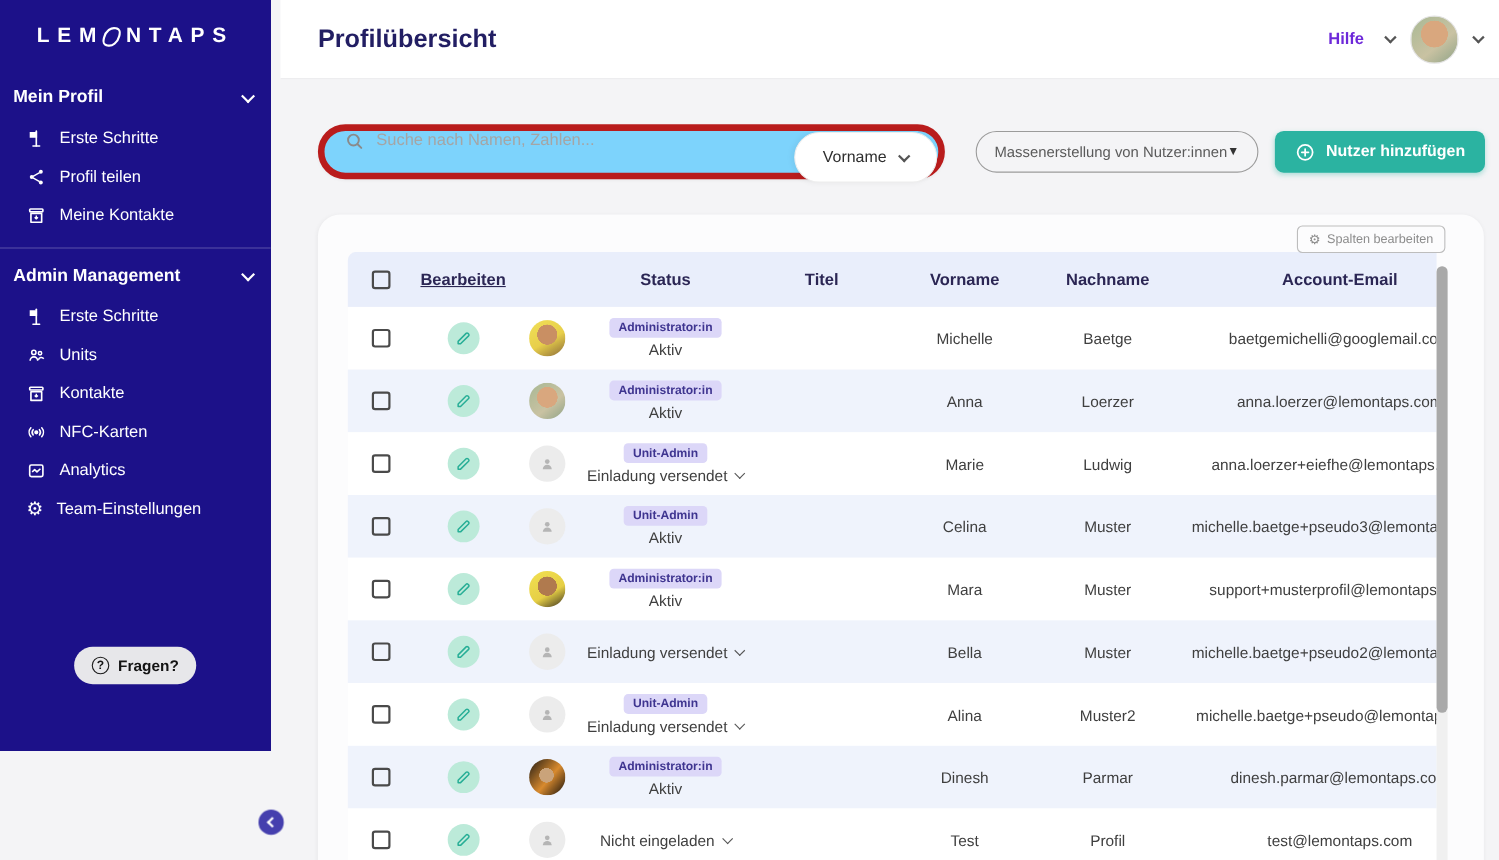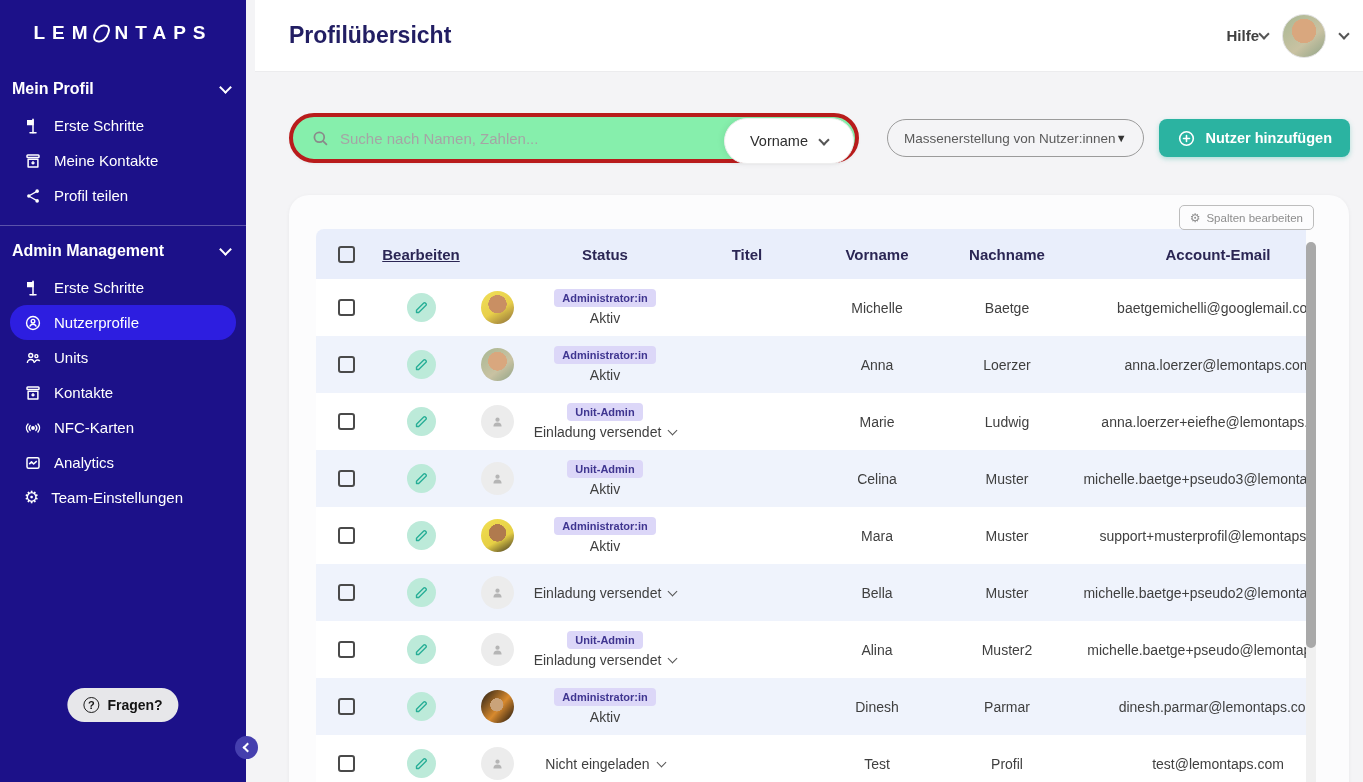--- a/index.html
+++ b/index.html
@@ -1,20 +1,20 @@
 <!DOCTYPE html>
 <html><head>
 <meta charset="utf-8">
 <style>
   * { margin:0; padding:0; box-sizing:border-box; }
   html,body { width:1363px; height:782px; overflow:hidden; background:#f4f4f6;
     font-family:"Liberation Sans", sans-serif; }
 
   
-  .sidebar { position:fixed; left:0; top:0; width:246px; height:782px;
+  .sidebar { position:fixed; left:0; top:0; width:246px; height:682px;
     background:#1c1189; color:#fff; z-index:5; }
   .logo { display:flex; align-items:center; justify-content:center; gap:2px;
     padding:22px 0 26px; font-size:19px; letter-spacing:7px; font-weight:600; color:#fff; }
   .lemon-o { display:inline-block; width:15px; height:19px; border:2.2px solid #fff;
     border-radius:62% 30% 62% 30%; transform:rotate(14deg); margin:0 4px 0 -3px; }
   .sect-head { display:flex; align-items:center; justify-content:space-between;
     padding:10px 16px 10px 12px; font-size:16px; font-weight:700; }
   .chev { width:9px; height:9px; border-right:2px solid #fff; border-bottom:2px solid #fff;
     transform:rotate(45deg); margin-top:-4px; }
   .nav-item { display:flex; align-items:center; gap:12px; height:35px;
@@ -34,33 +34,33 @@
     display:flex; align-items:center; justify-content:center; z-index:9; }
   .collapse-btn span { width:7px; height:7px; border-left:2px solid #fff;
     border-bottom:2px solid #fff; transform:rotate(45deg); margin-left:2px; }
 
   
   .main { position:absolute; left:255px; top:0; width:1117px; height:782px; }
   .topbar { height:72px; background:#fff; border-bottom:1px solid #ececee;
     display:flex; align-items:center; padding:0 24px 0 34px; }
   .page-title { font-size:23px; font-weight:800; color:#221e63; }
   .topbar-right { margin-left:auto; display:flex; align-items:center; gap:14px; }
-  .help { display:flex; align-items:center; gap:1px; font-size:15px; font-weight:600;
-    color:#404040; cursor:pointer; }
+  .help { display:flex; align-items:center; gap:20px; font-size:15px; font-weight:600;
+    color:#6d28d9; cursor:pointer; }
   .chev-dark { width:8px; height:8px; border-right:2px solid #555; border-bottom:2px solid #555;
     transform:rotate(45deg); margin-top:-3px; }
   .avatar-top { width:44px; height:44px; border-radius:50%; cursor:pointer;
     background:radial-gradient(circle at 50% 38%, #d9a77e 0 36%, transparent 37%),
     linear-gradient(140deg,#a8b894,#c9c2a2 60%,#8fa387); border:1px solid #e2e2e2; }
 
   
   .toolbar { display:flex; align-items:center; margin:41px 22px 0 34px; }
-  .searchwrap { position:relative; width:570px; height:50px; background:#86efac;
-    border:4px solid #b91c1c; border-radius:25px; box-shadow:0 1px 3px rgba(0,0,0,.05);
-    display:flex; align-items:center; padding:0 140px 0 18px; }
+  .searchwrap { position:relative; width:570px; height:50px; background:#7dd3fc;
+    border:6px solid #b91c1c; border-radius:25px; box-shadow:0 1px 3px rgba(0,0,0,.05);
+    display:flex; align-items:flex-start; padding:0 140px 0 18px; }
   .searchwrap input { border:none; outline:none; flex:1; font-size:15px; color:#333;
     font-family:inherit; background:transparent; margin-left:10px; }
   .searchwrap input::placeholder { color:#a5a5a5; }
   .name-filter { position:absolute; right:1px; top:1px; height:46px; width:130px;
     background:#fff; border:1px solid #eee; border-radius:23px;
     box-shadow:-2px 0 6px rgba(0,0,0,.06); display:flex; align-items:center;
     justify-content:center; gap:12px; font-size:14.5px; color:#2e2e2e; cursor:pointer; }
   .toolbar-right { margin-left:auto; display:flex; align-items:center; gap:15px; }
   .bulk-btn { height:38px; border-radius:19px; border:1px solid #9b9b9b; background:transparent;
     color:#5a5a5a; font-size:13.5px; padding:0 16px; display:flex; align-items:center; gap:0;
@@ -129,58 +129,50 @@
   </div>
   <div class="nav-item">
     <svg width="18" height="18" viewBox="0 0 24 24" fill="none" stroke="#fff" stroke-width="2" stroke-linecap="round">
         <path d="M12 3v18"></path>
         <path d="M12 5H5v5h7z" fill="#fff"></path>
         <path d="M8 21h8"></path>
       </svg>
     <span>Erste Schritte</span>
   </div>
   <div class="nav-item">
-    <svg width="18" height="18" viewBox="0 0 24 24" fill="none" stroke="#fff" stroke-width="2" stroke-linejoin="round">
-        <rect x="4" y="4" width="16" height="3.4" rx="1"></rect>
-        <path d="M5.5 9.5h13V20h-13z"></path>
-        <path d="M12 12v4m0 0-2-2m2 2 2-2" stroke-width="1.7"></path>
-      </svg>
-    <span>Meine Kontakte</span>
-  </div>
-  <div class="nav-item">
     <svg width="18" height="18" viewBox="0 0 24 24" fill="#fff">
         <circle cx="17.5" cy="5.5" r="2.4"></circle>
         <circle cx="6.5" cy="12" r="2.4"></circle>
         <circle cx="17.5" cy="18.5" r="2.4"></circle>
         <path d="m8 11 8-4.5M8 13l8 4.5" stroke="#fff" stroke-width="1.8" fill="none"></path>
       </svg>
     <span>Profil teilen</span>
   </div>
+  <div class="nav-item">
+    <svg width="18" height="18" viewBox="0 0 24 24" fill="none" stroke="#fff" stroke-width="2" stroke-linejoin="round">
+        <rect x="4" y="4" width="16" height="3.4" rx="1"></rect>
+        <path d="M5.5 9.5h13V20h-13z"></path>
+        <path d="M12 12v4m0 0-2-2m2 2 2-2" stroke-width="1.7"></path>
+      </svg>
+    <span>Meine Kontakte</span>
+  </div>
 
   <div class="divider"></div>
 
   <div class="sect-head">
     <span>Admin Management</span>
     <span class="chev"></span>
   </div>
   <div class="nav-item">
     <svg width="18" height="18" viewBox="0 0 24 24" fill="none" stroke="#fff" stroke-width="2" stroke-linecap="round">
         <path d="M12 3v18"></path>
         <path d="M12 5H5v5h7z" fill="#fff"></path>
         <path d="M8 21h8"></path>
       </svg>
     <span>Erste Schritte</span>
-  </div>
-  <div class="nav-item active">
-    <svg width="18" height="18" viewBox="0 0 24 24" fill="none" stroke="#fff" stroke-width="1.9">
-        <circle cx="12" cy="12" r="8.6"></circle>
-        <circle cx="12" cy="9.6" r="2.4"></circle>
-        <path d="M7.8 16.8a4.4 4.4 0 0 1 8.4 0"></path>
-      </svg>
-    <span>Nutzerprofile</span>
   </div>
   <div class="nav-item">
     <svg width="18" height="18" viewBox="0 0 24 24" fill="none" stroke="#fff" stroke-width="1.9">
         <circle cx="9" cy="8.5" r="2.6"></circle>
         <circle cx="16.5" cy="9.5" r="2"></circle>
         <path d="M4.5 18.5a4.6 4.6 0 0 1 9.2 0"></path>
         <path d="M14.6 17.5a3.6 3.6 0 0 1 6.4-1.4"></path>
       </svg>
     <span>Units</span>
   </div>

